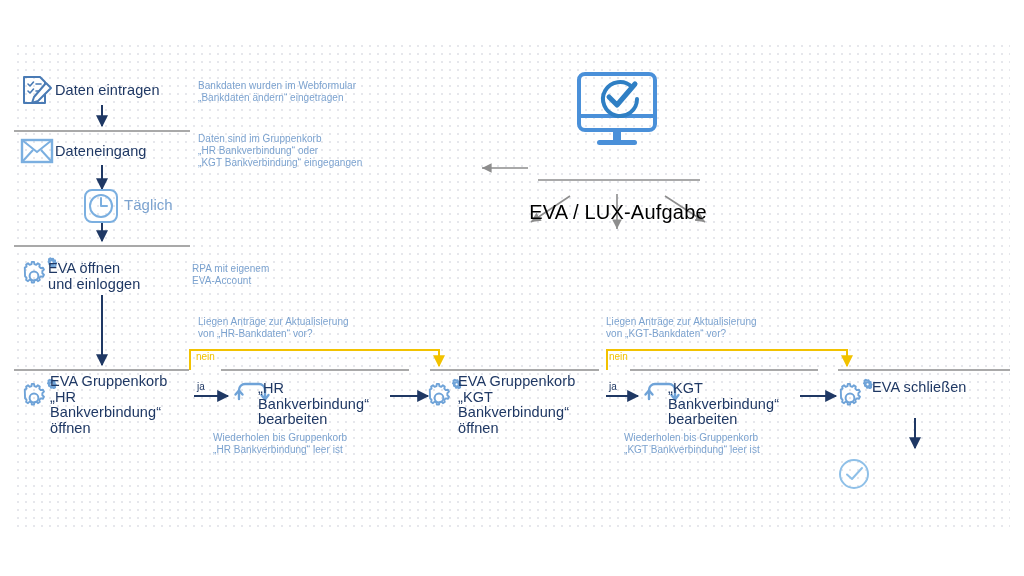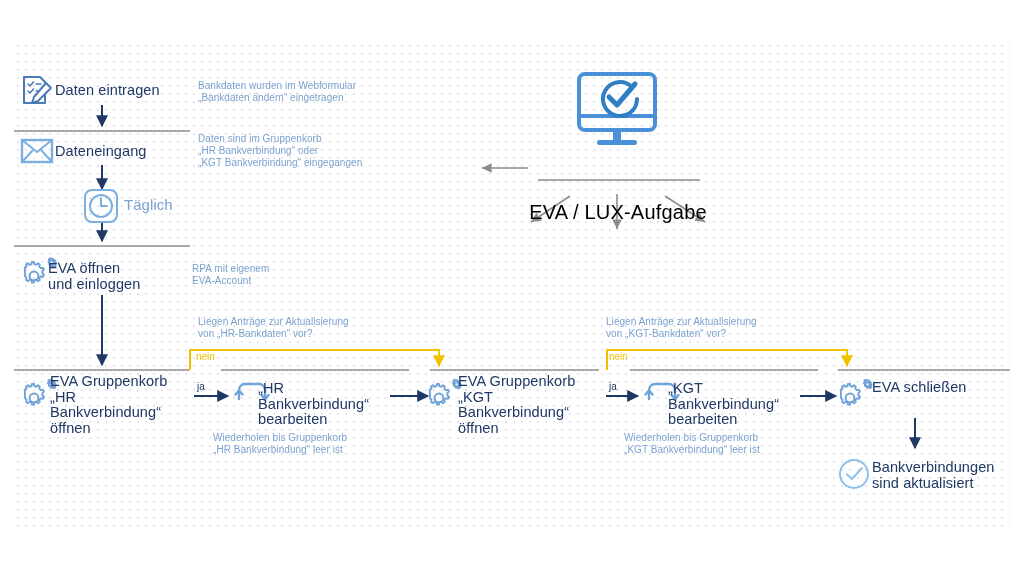--- a/index.html
+++ b/index.html
@@ -267,16 +267,14 @@
     </svg>
   </div>
   <div class="nodetitle" style="left: 872px; top: 380px; width: 120px; white-space: pre-line;">EVA schließen</div>
 
   <div class="icon" style="left:838px; top:458px;">
     <svg width="32" height="32" viewBox="0 0 32 32">
       <circle cx="16" cy="16" r="14" fill="none" stroke="#8fc0e8" stroke-width="2"></circle>
       <path d="M9,16.5 L14,21 L24,10" fill="none" stroke="#8fc0e8" stroke-width="2" stroke-linecap="round" stroke-linejoin="round"></path>
     </svg>
   </div>
-  <div class="nodetitle" style="left: 872px; top: 460px; width: 140px; white-space: pre-line;">Bankverbindungen
-sind aktualisiert</div>
 
 </div>
 
 </body></html>

